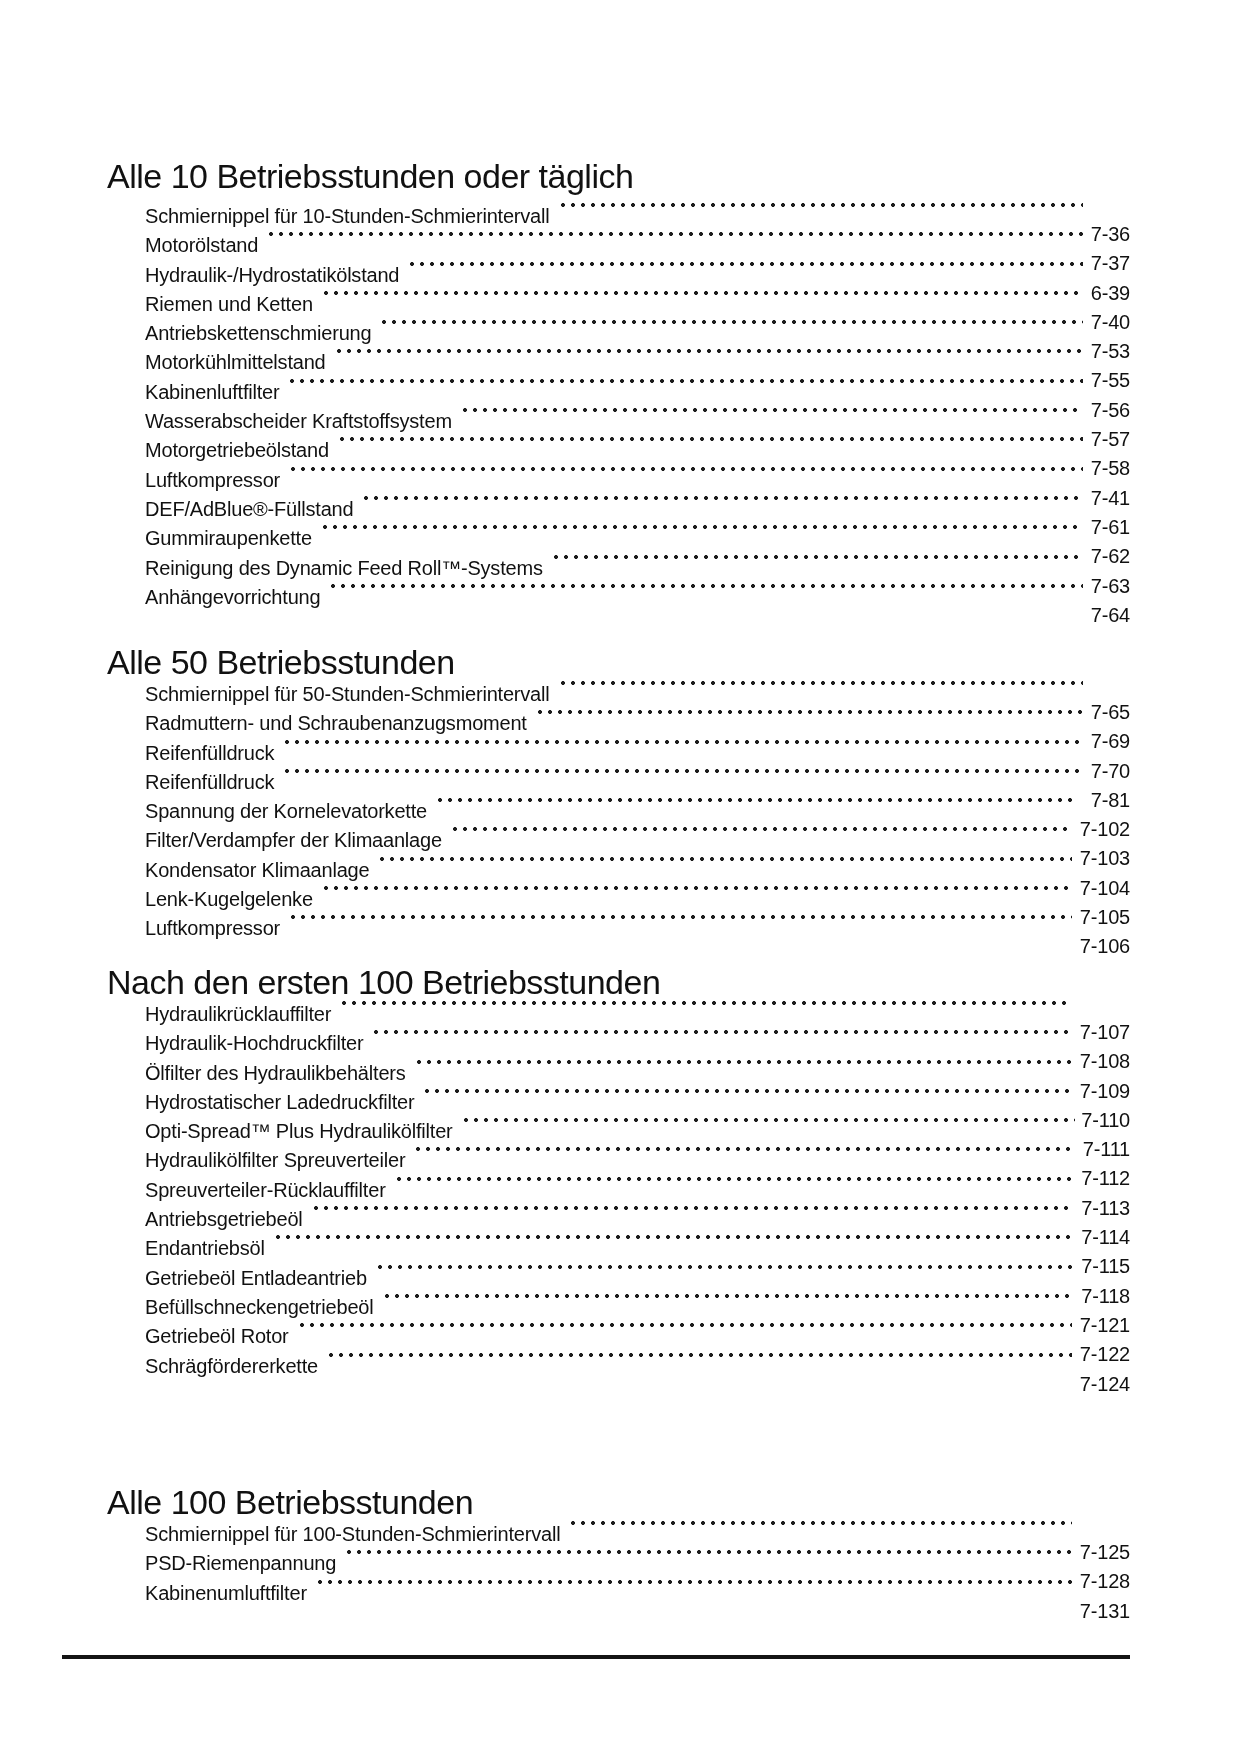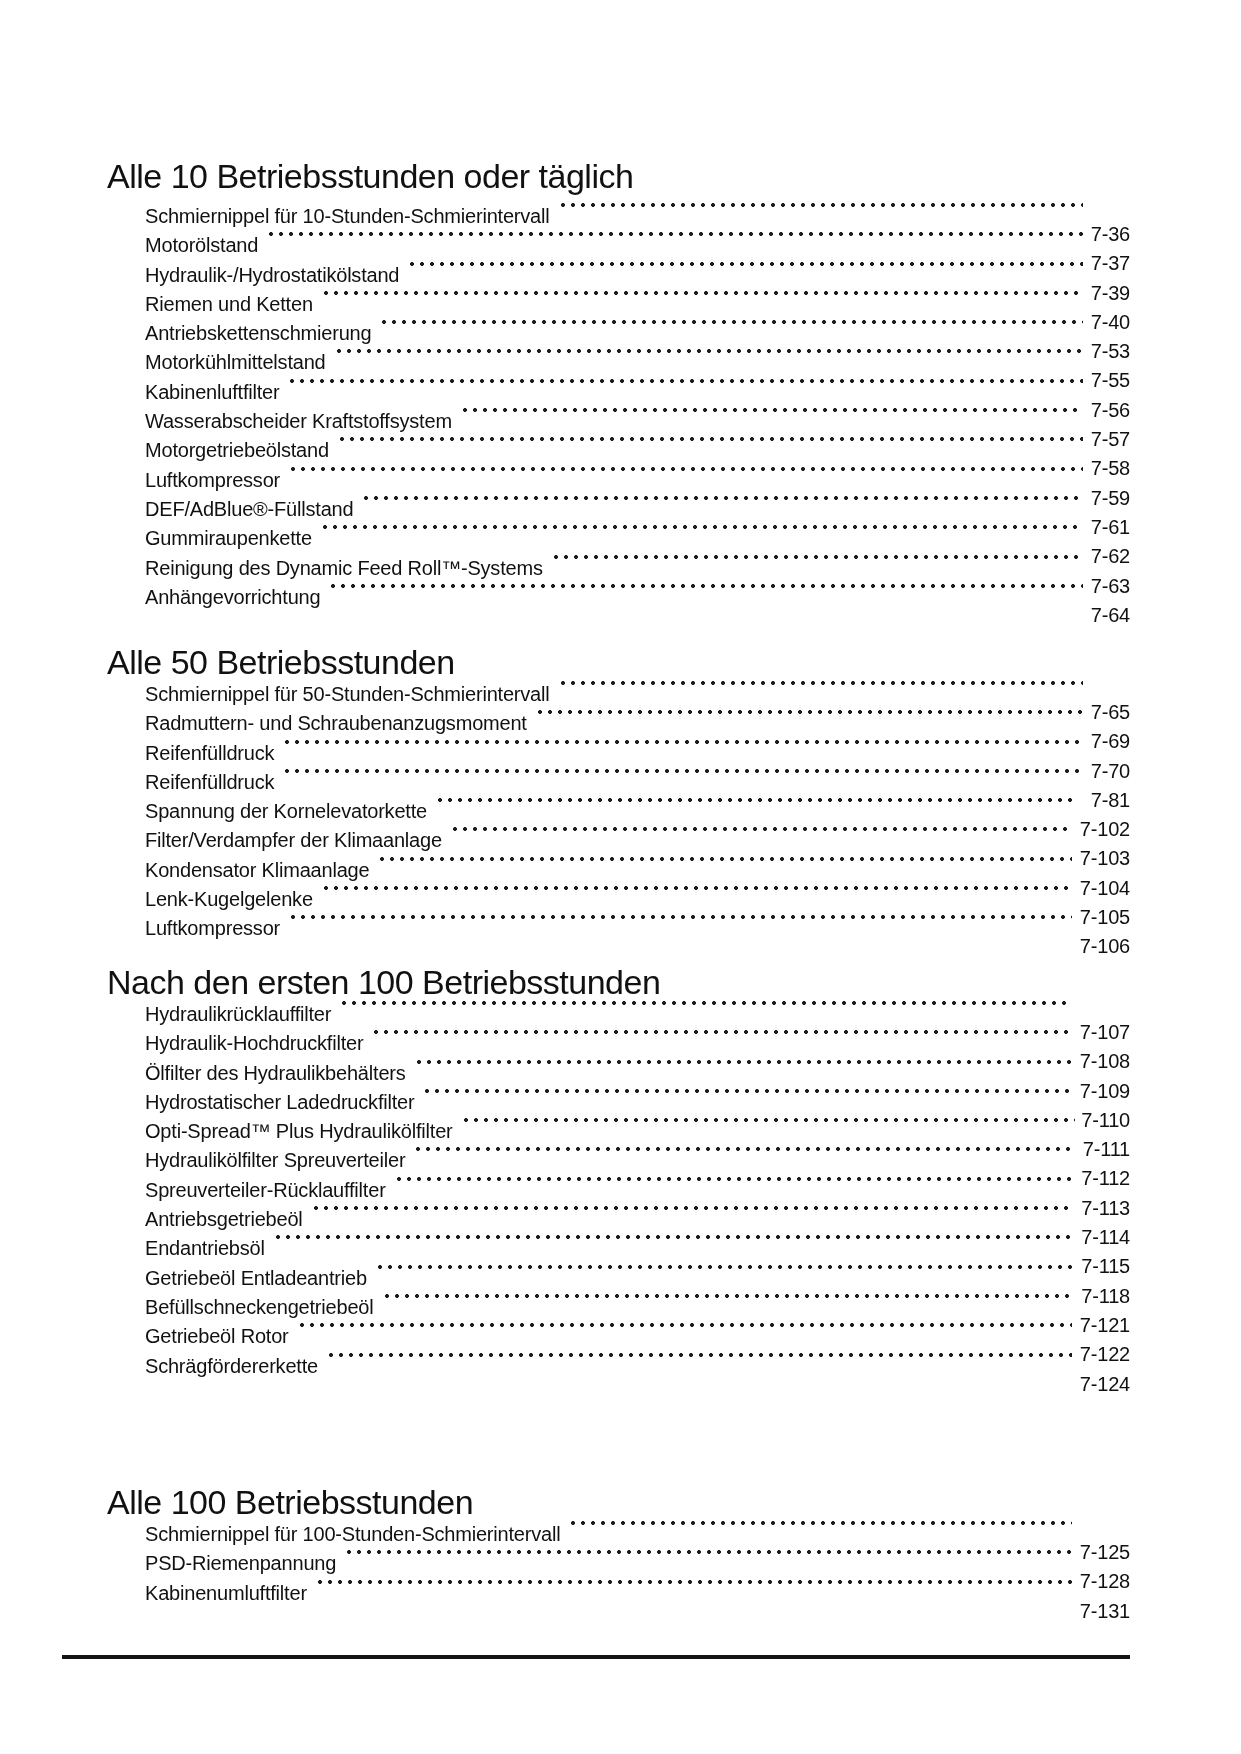--- a/index.html
+++ b/index.html
@@ -86,21 +86,21 @@
             <span class="pagenum">7-36</span>
           </div>
           <div class="entry">
             <span class="label">Motorölstand</span>
             <span class="leader"></span>
             <span class="pagenum">7-37</span>
           </div>
           <div class="entry">
             <span class="label">Hydraulik-/Hydrostatikölstand</span>
             <span class="leader"></span>
-            <span class="pagenum">7-39</span>
+            <span class="pagenum">6-39</span>
           </div>
           <div class="entry">
             <span class="label">Riemen und Ketten</span>
             <span class="leader"></span>
             <span class="pagenum">7-40</span>
           </div>
           <div class="entry">
             <span class="label">Antriebskettenschmierung</span>
             <span class="leader"></span>
             <span class="pagenum">7-53</span>
@@ -121,21 +121,21 @@
             <span class="pagenum">7-57</span>
           </div>
           <div class="entry">
             <span class="label">Motorgetriebeölstand</span>
             <span class="leader"></span>
             <span class="pagenum">7-58</span>
           </div>
           <div class="entry">
             <span class="label">Luftkompressor</span>
             <span class="leader"></span>
-            <span class="pagenum">7-59</span>
+            <span class="pagenum">7-41</span>
           </div>
           <div class="entry">
             <span class="label">DEF/AdBlue®-Füllstand</span>
             <span class="leader"></span>
             <span class="pagenum">7-61</span>
           </div>
           <div class="entry">
             <span class="label">Gummiraupenkette</span>
             <span class="leader"></span>
             <span class="pagenum">7-62</span>

